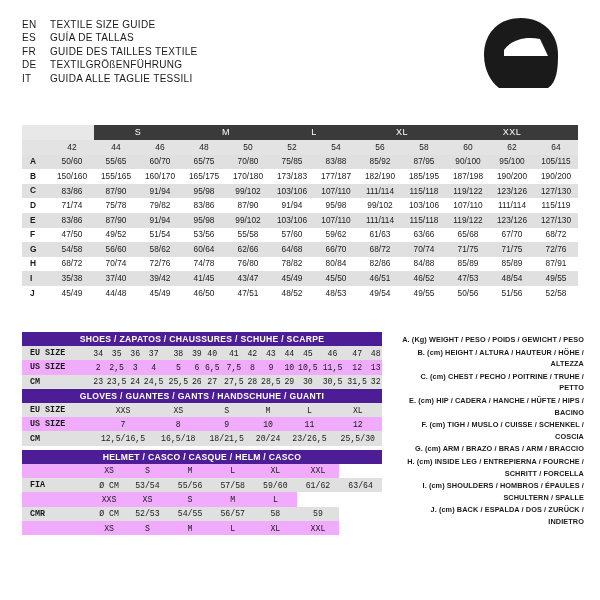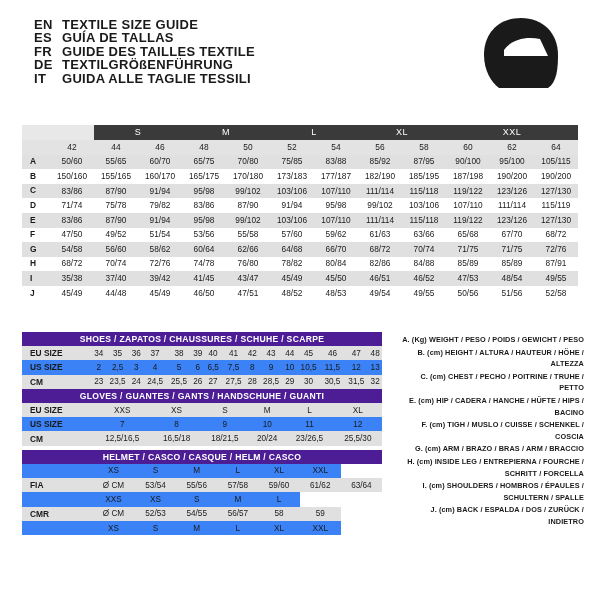--- a/index.html
+++ b/index.html
@@ -19,25 +19,25 @@
     position: relative;
     width: 600px;
     height: 600px;
     box-sizing: border-box;
     padding: 0;
   }
 
   
   .lang-block {
     position: absolute;
-    left: 34px;
+    left: 22px;
     top: 18px;
-    font-size: 13px;
+    font-size: 10px;
     line-height: 13.4px;
-    font-weight: bold;
+    font-weight: normal;
     letter-spacing: 0.3px;
   }
   .lang-row {
     display: flex;
   }
   .lang-code {
     width: 28px;
     flex: 0 0 28px;
   }
   .lang-text {
@@ -127,36 +127,37 @@
     font-size: 8.6px;
     text-align: center;
     letter-spacing: 0.3px;
     height: 14px;
     line-height: 14px;
   }
   .sub-table {
     width: 100%;
     border-collapse: collapse;
     font-size: 8.2px;
+    font-family: Liberation Mono, monospace;
   }
   .sub-table td {
     padding: 0;
     height: 14.3px;
     text-align: center;
     vertical-align: middle;
   }
   .sub-table td.lab {
     text-align: left;
     padding-left: 8px;
     font-weight: bold;
     width: 62px;
     font-size: 8.4px;
   }
   .r-grey td { background: #e0e0e0; }
-  .r-white td { background: #3b82f6; }
+  .r-white td { background: #f0abfc; }
 
   
   .legend {
     position: absolute;
     left: 372px;
     top: 2px;
     width: 190px;
     font-size: 7.3px;
     line-height: 11.6px;
     font-weight: bold;

